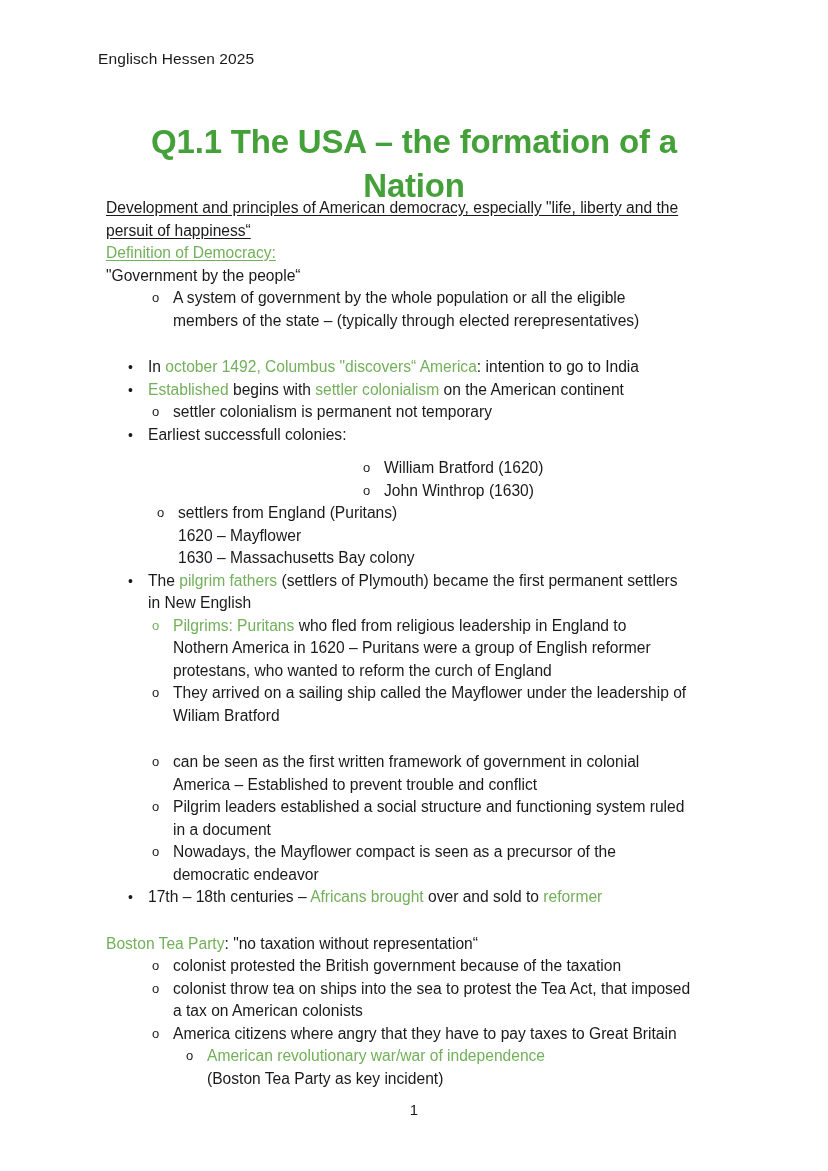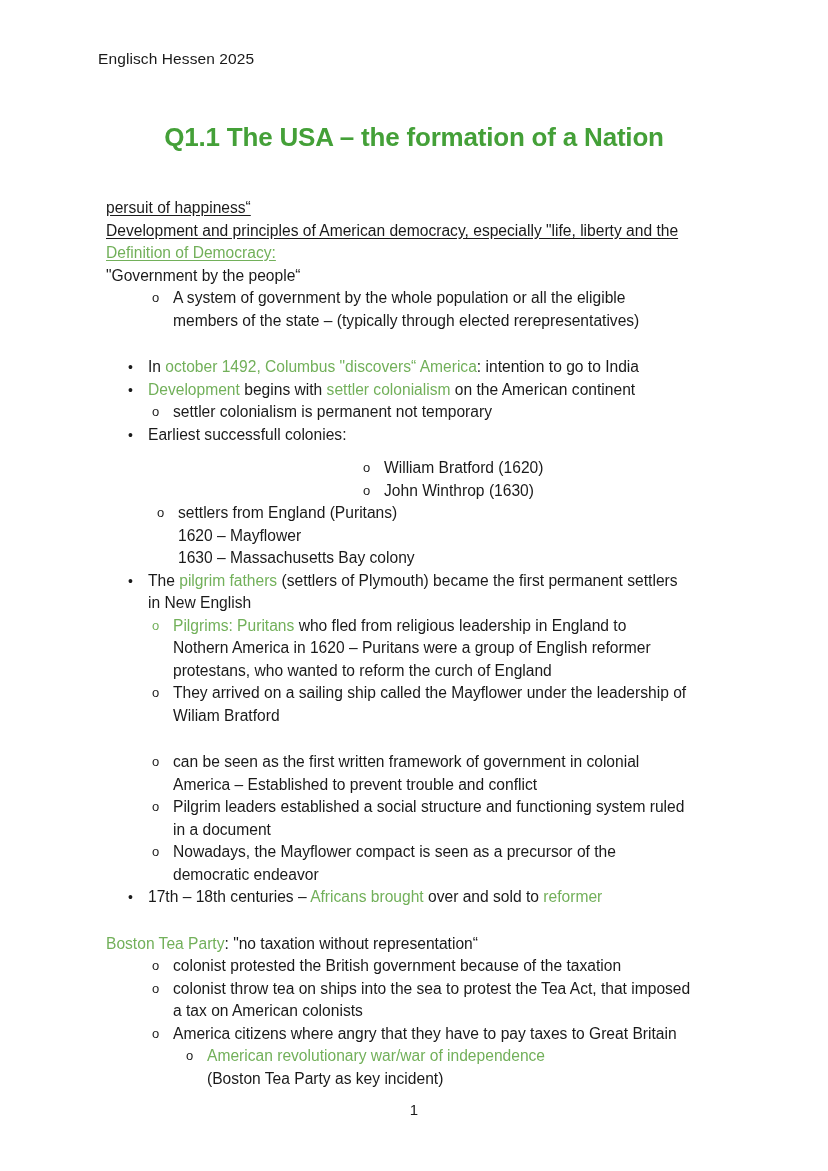--- a/index.html
+++ b/index.html
@@ -35,21 +35,21 @@
     letter-spacing: 0.1px;
   }
 
   
   .doc-title {
     position: absolute;
     left: 98px;
     top: 98px;
     width: 632px;
     text-align: center;
-    font-size: 26px;
+    font-size: 33px;
     line-height: 44px;
     font-weight: bold;
     color: #44a038;
     letter-spacing: -0.2px;
   }
 
   
   .content {
     position: absolute;
     left: 0;
@@ -109,43 +109,43 @@
 <body>
 
 <div class="page">
 
   <div class="doc-header">Englisch Hessen 2025</div>
 
   <h1 class="doc-title">Q1.1 The USA – the formation of a Nation</h1>
 
   <div class="content">
 
+    <div class="line lvl-head ul">Development and principles of American democracy, especially "life, liberty and the</div>
     <div class="line lvl-head ul">persuit of happiness“</div>
-    <div class="line lvl-head ul">Development and principles of American democracy, especially "life, liberty and the</div>
     <div class="line lvl-head ul-green">Definition of Democracy:</div>
     <div class="line lvl-plain">"Government by the people“</div>
 
     <div class="line lvl-o1">
       <span class="mark mark-circle">o</span>
       <span>A system of government by the whole population or all the eligible</span>
     </div>
     <div class="line lvl-o1">
       <span>members of the state – (typically through elected rerepresentatives)</span>
     </div>
 
     <div class="gap-lg"></div>
 
     <div class="line lvl-b1">
       <span class="mark mark-dot">•</span>
       <span>In </span><span class="green">october 1492, Columbus "discovers“ America</span><span>: intention to go to India</span>
     </div>
 
     <div class="line lvl-b1">
       <span class="mark mark-dot">•</span>
-      <span class="green">Development</span><span> begins with </span><span class="green">settler colonialism</span><span> on the American continent</span>
+      <span class="green">Established</span><span> begins with </span><span class="green">settler colonialism</span><span> on the American continent</span>
     </div>
 
     <div class="line lvl-o1">
       <span class="mark mark-circle">o</span>
       <span>settler colonialism is permanent not temporary</span>
     </div>
 
     <div class="line lvl-b1">
       <span class="mark mark-dot">•</span>
       <span>Earliest successfull colonies:</span>

